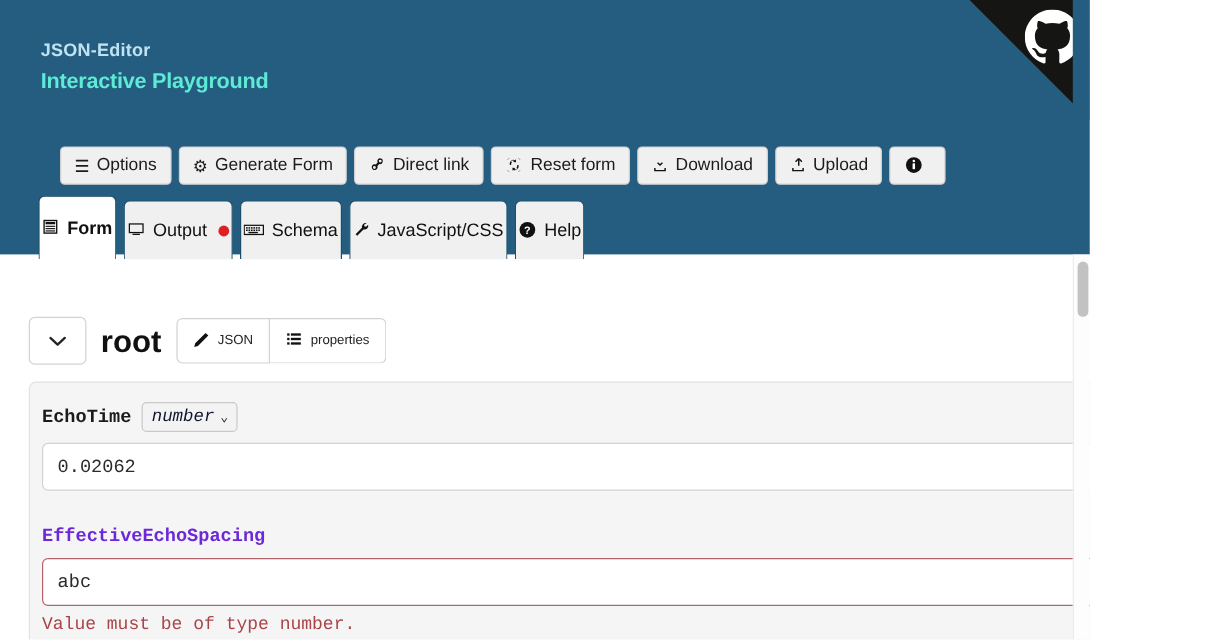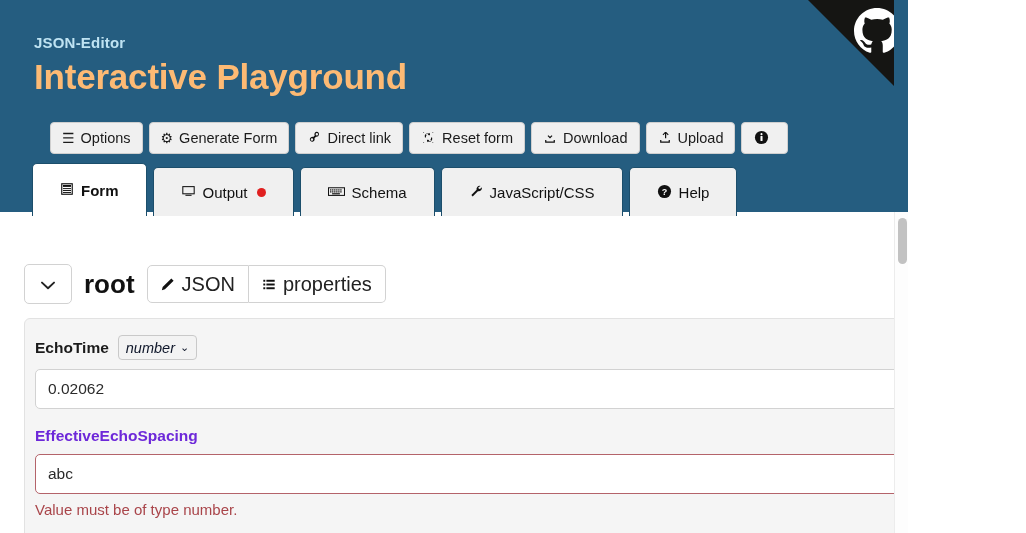--- a/index.html
+++ b/index.html
@@ -20,21 +20,21 @@
     background: #255d80;
     overflow: hidden;
   }
   .brand-small {
     position: absolute; left: 34px; top: 34px;
     color: #bfe3f2; font-size: 15px; font-weight: bold;
     letter-spacing: 0.2px;
   }
   .brand-big {
     position: absolute; left: 34px; top: 57px;
-    color: #fdba74; font-size: 35px; font-weight: bold;
+    color: #5eead4; font-size: 18px; font-weight: bold;
     letter-spacing: -0.2px;
   }
 
   
   .gh-corner {
     position: absolute; right: 0; top: 0;
     width: 100px; height: 100px;
     overflow: hidden;
     z-index: 8;
   }
@@ -71,21 +71,21 @@
   .tb-btn.icon-only { padding: 0 12px; }
 
   
   .tabs {
     position: absolute; left: 32px; top: 163px;
     display: flex; align-items: flex-end; gap: 6px;
     z-index: 7;
   }
   .tab {
     display: inline-flex; align-items: center; gap: 7px;
-    height: 49px; padding: 0 27px;
+    height: 49px; padding: 0 2px;
     background: #f0f0f0;
     border: 1px solid #1c4e6b;
     border-bottom: none;
     border-radius: 5px 5px 0 0;
     font-size: 15px; color: #111;
     white-space: nowrap; cursor: pointer;
   }
   .tab.active {
     background: #ffffff;
     height: 53px;
@@ -124,36 +124,36 @@
   .root-title {
     font-size: 26px; font-weight: bold; color: #111;
     line-height: 1;
   }
   .btn-group { display: flex; }
   .btn-group .gbtn {
     display: inline-flex; align-items: center; gap: 7px;
     height: 38px; padding: 0 13px;
     background: #ffffff;
     border: 1px solid #d2d2d2;
-    font-size: 20px; color: #222;
+    font-size: 11px; color: #222;
     cursor: pointer; white-space: nowrap;
   }
   .btn-group .gbtn:first-child { border-radius: 5px 0 0 5px; }
   .btn-group .gbtn:last-child { border-radius: 0 5px 5px 0; border-left: none; }
 
   
   .panel {
     position: absolute; left: 24px; top: 90px;
     width: 962px; height: 240px;
     background: #f5f5f5;
     border: 1px solid #e2e2e2;
     border-radius: 6px;
     padding: 16px 10px 0 10px;
   }
-  .field { margin-bottom: 18px; }
+  .field { margin-bottom: 29px; font-family: Liberation Mono, monospace; }
   .field-label-row {
     display: flex; align-items: center; gap: 9px;
     margin-bottom: 9px;
   }
   .field-label {
     font-size: 15.5px; font-weight: bold; color: #1b1b1b;
   }
   .field-label.error { color: #6d28d9; }
   .type-select {
     display: inline-flex; align-items: center; gap: 5px;

